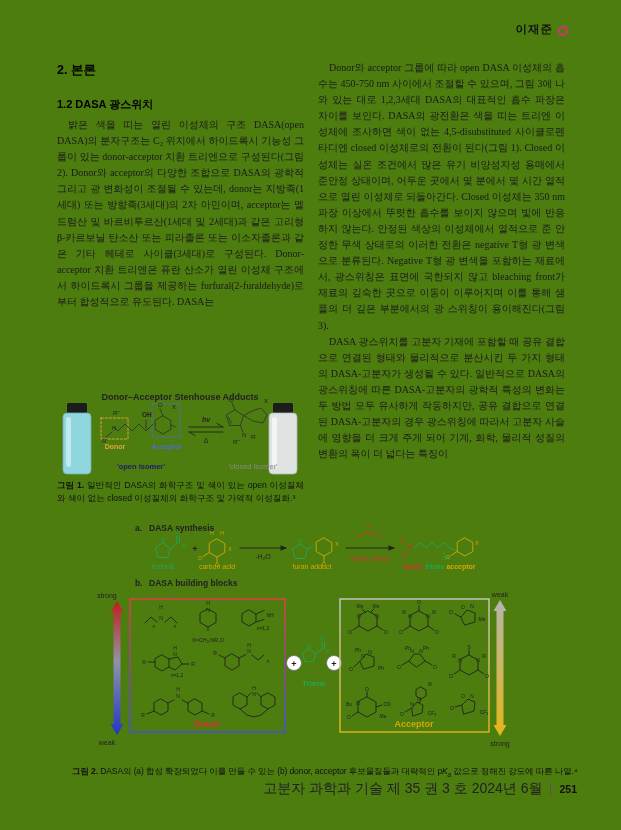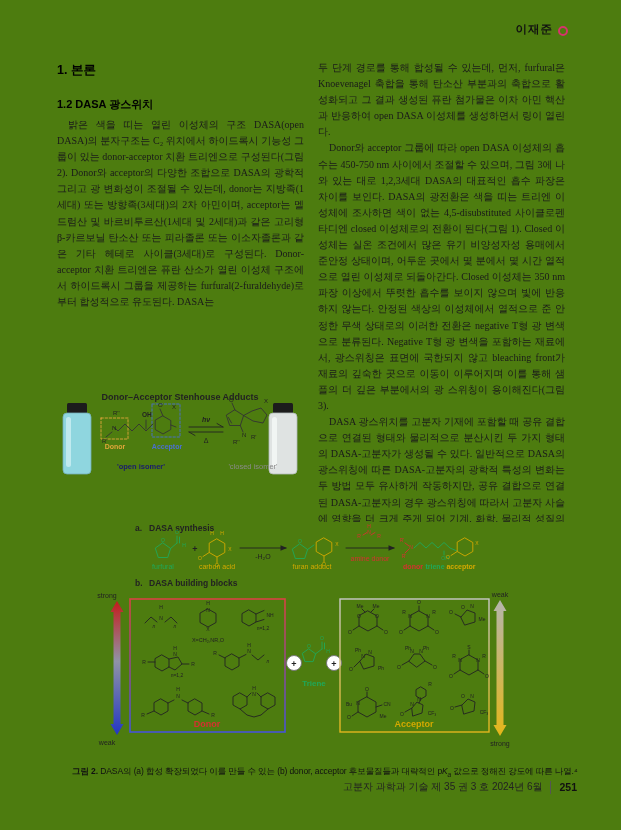--- a/index.html
+++ b/index.html
@@ -22,21 +22,21 @@
   .fig1wrap{position:absolute;left:57px;top:391px;width:247px;}
   .caption{font-size:8.6px;line-height:12.6px;color:#111;text-align:justify;margin-top:3px;}
   .caption b{font-weight:bold;}
 
   .fig2wrap{position:absolute;left:57px;top:521px;width:508px;}
   .caption2{position:absolute;left:72px;top:757px;font-size:8.5px;color:#111;white-space:nowrap;letter-spacing:-0.1px;}
   .caption2 .capk{font-style:italic;}
   .caption2 sub{font-size:6.5px;}
 
   .footer{position:absolute;top:780px;right:44px;display:flex;align-items:center;}
-  .footer .journal{font-size:10px;color:#222;}
+  .footer .journal{font-size:14px;color:#222;}
   .footer .divider{border-left:1.2px solid #555;height:13px;margin:0 8px;}
   .footer .pagenum{font-size:10.5px;font-weight:bold;color:#111;}
 
   svg{font-family:"Liberation Sans",sans-serif;display:block;}
   svg text{fill:#222;}
   .t9b{font-size:9px;font-weight:bold}
   .t85b{font-size:8.5px;font-weight:bold}
   .t8b{font-size:8px;font-weight:bold}
   .t75b{font-size:7.5px;font-weight:bold}
   .t75{font-size:7.5px}
@@ -55,27 +55,26 @@
 </style>
 </head>
 <body>
 
 <div class="page">
 
   <div class="author">이재준</div>
   <div class="author-ring"></div>
 
   <div class="col col-left">
-    <h1 class="sec">1. 본론</h1>
+    <h1 class="sec">2. 본론</h1>
     <h2 class="sub">1.2 DASA 광스위치</h2>
     <p class="body indent">밝은 색을 띠는 열린 이성체의 구조 DASA(open DASA)의 분자구조는 C₂ 위치에서 하이드록시 기능성 그룹이 있는 donor-acceptor 치환 트리엔으로 구성된다(그림 2). Donor와 acceptor의 다양한 조합으로 DASA의 광학적 그리고 광 변화성이 조절될 수 있는데, donor는 지방족(1세대) 또는 방향족(3세대)의 2차 아민이며, acceptor는 멜드럼산 및 바르비투르산(1세대 및 2세대)과 같은 고리형 β-카르보닐 탄소산 또는 피라졸론 또는 이소자졸론과 같은 기타 헤테로 사이클(3세대)로 구성된다. Donor-acceptor 치환 트리엔은 퓨란 산소가 열린 이성체 구조에서 하이드록시 그룹을 제공하는 furfural(2-furaldehyde)로부터 합성적으로 유도된다. DASA는</p>
   </div>
 
   <div class="col col-right">
-    <p class="body">두 단계 경로를 통해 합성될 수 있는데, 먼저, furfural은 Knoevenagel 축합을 통해 탄소산 부분과의 축합으로 활성화되고 그 결과 생성된 퓨란 첨가물은 이차 아민 핵산과 반응하여 open DASA 이성체를 생성하면서 링이 열린다.</p>
     <p class="body indent">Donor와 acceptor 그룹에 따라 open DASA 이성체의 흡수는 450-750 nm 사이에서 조절할 수 있으며, 그림 3에 나와 있는 대로 1,2,3세대 DASA의 대표적인 흡수 파장은 차이를 보인다. DASA의 광전환은 색을 띠는 트리엔 이성체에 조사하면 색이 없는 4,5-disubstituted 사이클로펜타디엔 closed 이성체로의 전환이 된다(그림 1). Closed 이성체는 실온 조건에서 많은 유기 비양성자성 용매에서 준안정 상태이며, 어두운 곳에서 몇 분에서 몇 시간 열적으로 열린 이성체로 되돌아간다. Closed 이성체는 350 nm 파장 이상에서 뚜렷한 흡수를 보이지 않으며 빛에 반응하지 않는다. 안정된 색상의 이성체에서 열적으로 준 안정한 무색 상태로의 이러한 전환은 negative T형 광 변색으로 분류된다. Negative T형 광 변색을 포함하는 재료에서, 광스위칭은 표면에 국한되지 않고 bleaching front가 재료의 깊숙한 곳으로 이동이 이루어지며 이를 통해 샘플의 더 깊은 부분에서의 광 스위칭이 용이해진다(그림 3).</p>
     <p class="body indent">DASA 광스위치를 고분자 기재에 포함할 때 공유 결합으로 연결된 형태와 물리적으로 분산시킨 두 가지 형태의 DASA-고분자가 생성될 수 있다. 일반적으로 DASA의 광스위칭에 따른 DASA-고분자의 광학적 특성의 변화는 두 방법 모두 유사하게 작동하지만, 공유 결합으로 연결된 DASA-고분자의 경우 광스위칭에 따라서 고분자 사슬에 영향을 더 크게 주게 되어 기계, 화학, 물리적 성질의 변환의 폭이 더 넓다는 특징이</p>
   </div>
 
   <div class="fig1wrap">
     <svg viewBox="0 0 247 85" width="247" height="85">
       <text x="123" y="9" class="t9b anc">Donor–Acceptor Stenhouse Adducts</text>
 
       <g>
         <rect x="10" y="12" width="20" height="11" rx="1.5" fill="#1c1c1c"></rect>
@@ -115,20 +114,21 @@
         <text x="172" y="11" class="t6">O</text>
         <text x="207" y="12" class="t6">X</text>
         <text x="185" y="46" class="t6">N</text>
         <text x="194" y="48" class="t6">R'</text>
         <text x="176" y="53" class="t6">R''</text>
       </g>
 
       <text x="84" y="78" class="t75b fnavy anc">'open isomer'</text>
       <text x="196" y="78" class="t75 fgray anc">'closed isomer'</text>
     </svg>
+    <p class="caption"><b>그림 1.</b> <span>일반적인 DASA의 화학구조 및 색이 있는 open 이성질체와 색이 없는 closed 이성질체의 화학구조 및 가역적 이성질화.³</span></p>
   </div>
 
   <div class="fig2wrap">
     <svg viewBox="0 0 508 236" width="508" height="236">
       <defs>
         <linearGradient id="lgRB" x1="0" y1="0" x2="0" y2="1">
           <stop offset="0" stop-color="#c41c1c"></stop>
             <stop offset="0.45" stop-color="#9093a6"></stop>
             <stop offset="1" stop-color="#2336c4"></stop>
         </linearGradient>

